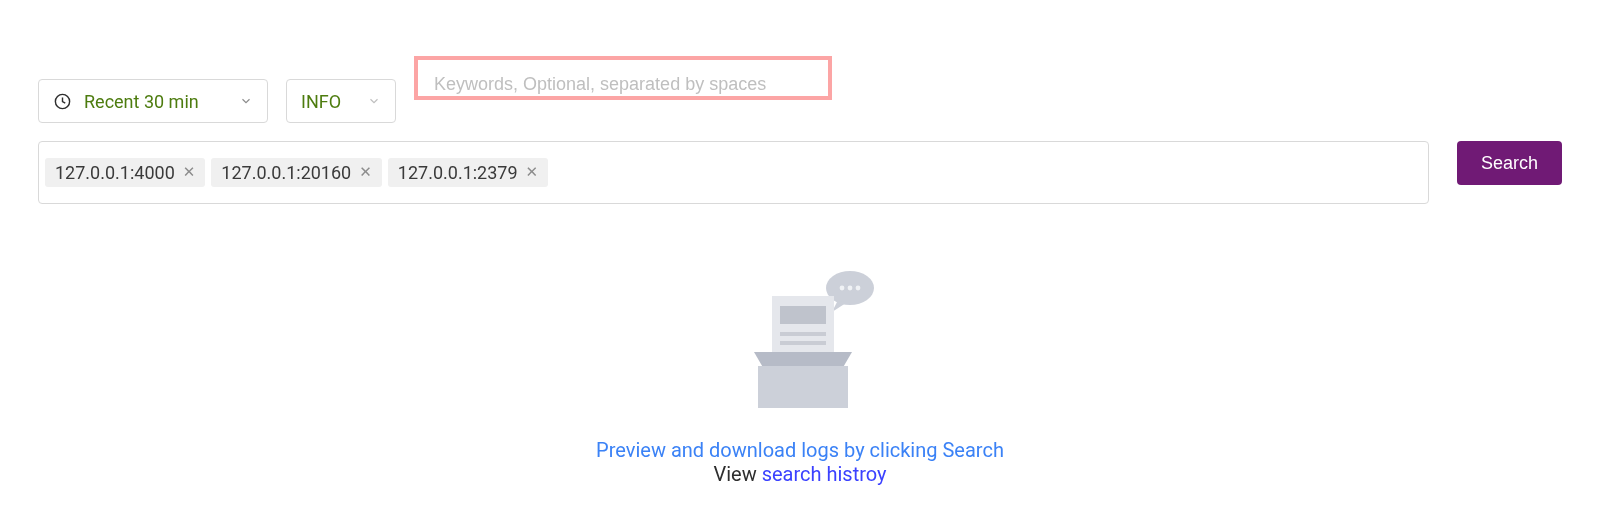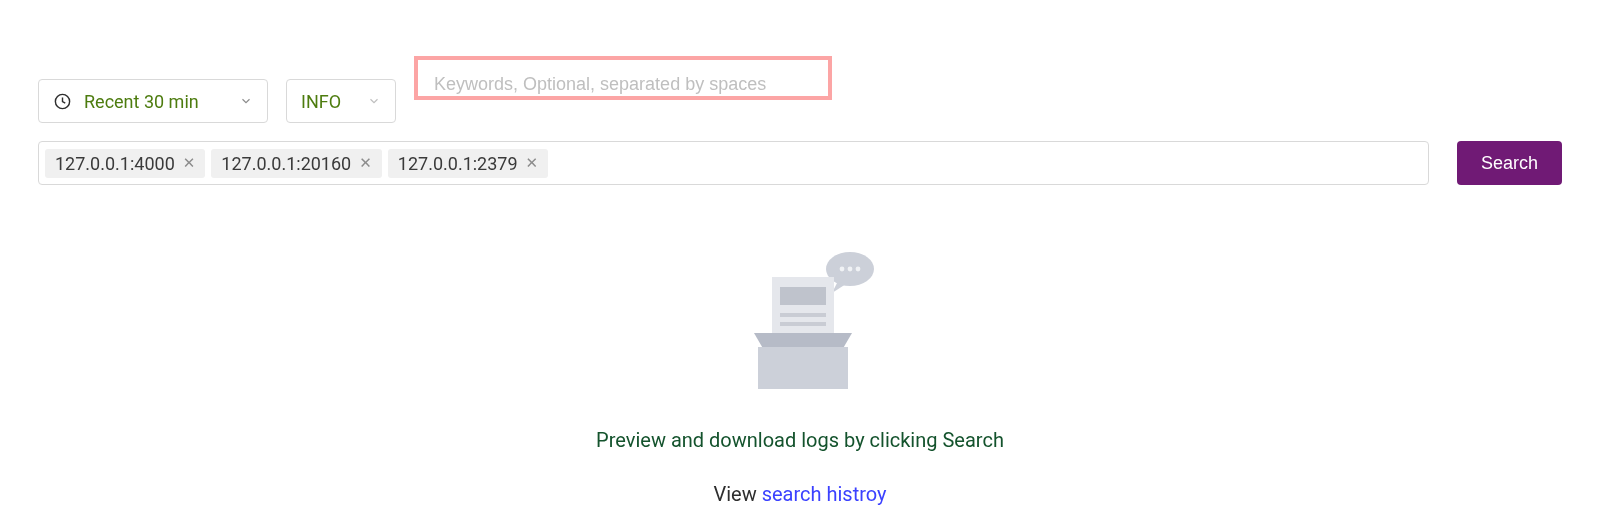--- a/index.html
+++ b/index.html
@@ -67,21 +67,21 @@
     .second-row {
       display: flex;
       gap: 28px;
       align-items: stretch;
     }
     .tags-area {
       flex: 1;
       border: 1px solid #d9d9d9;
       border-radius: 4px;
       min-height: 44px;
-      padding: 6px 6px;
+      padding: 16px 6px;
       display: flex;
       flex-wrap: wrap;
       gap: 6px;
       align-items: center;
     }
     .tag {
       display: inline-flex;
       align-items: center;
       background: #f0f0f0;
       border-radius: 3px;
@@ -110,27 +110,26 @@
     .empty-state {
       margin-top: 62px;
       text-align: center;
     }
     .empty-illustration {
       display: inline-block;
       margin-bottom: 12px;
     }
     .empty-text {
       font-size: 20px;
-      color: #14532d;
-      margin-top: 15px;
+      color: #3b82f6;
+      margin-top: 6px;
     }
     .history-line {
       font-size: 20px;
       color: #2e2e2e;
-      margin-top: 30px;
     }
     .history-link {
       color: #3b41ff;
       cursor: pointer;
     }
     .time-label { flex: 1; }
   </style>
 </head>
 <body>
 

